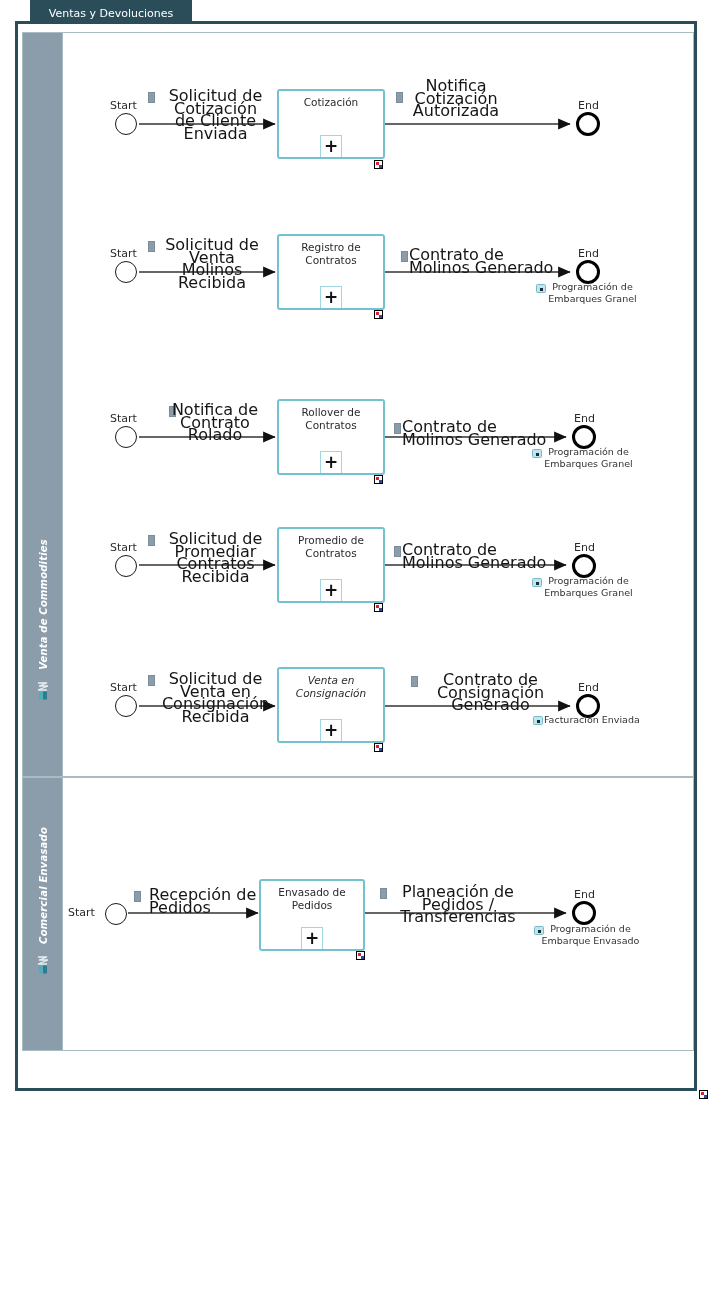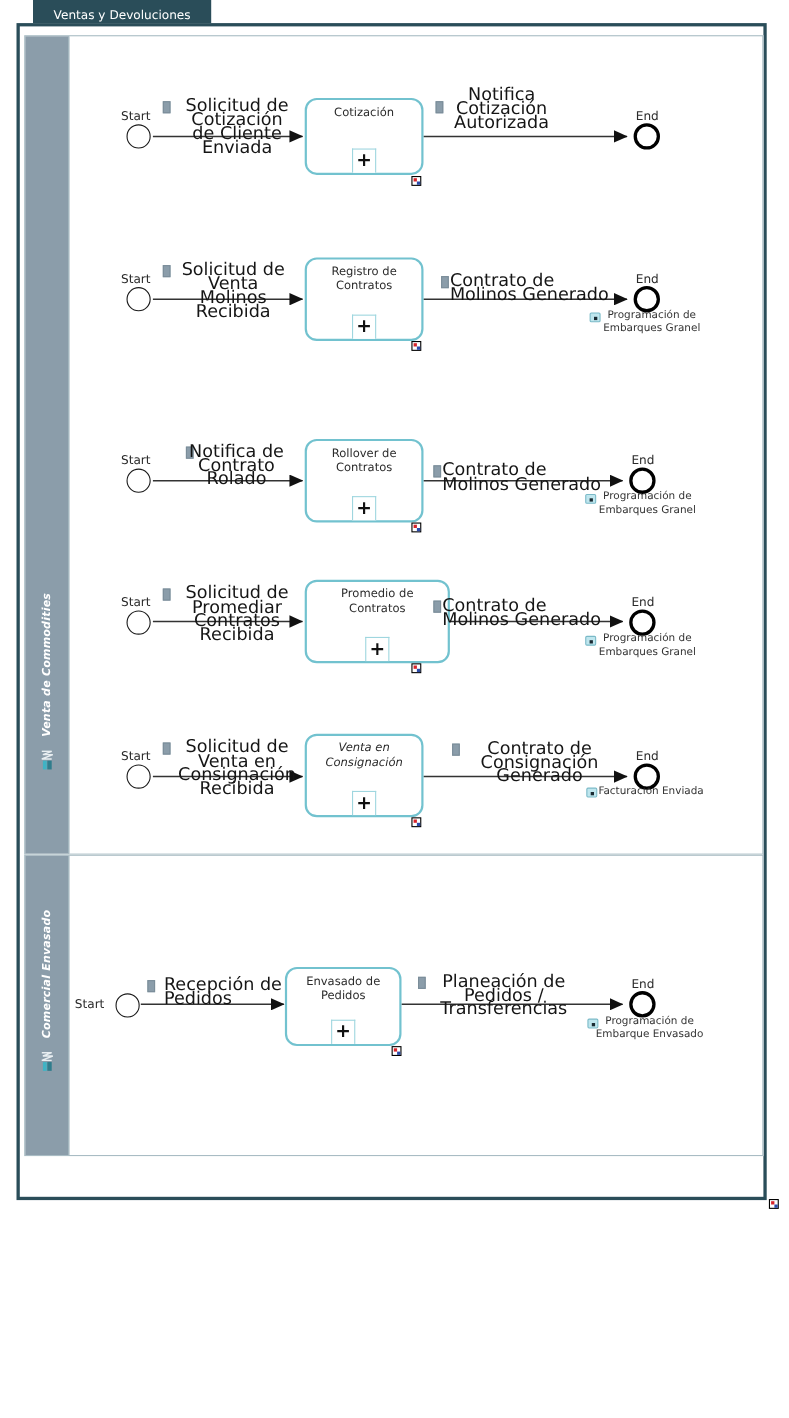--- a/index.html
+++ b/index.html
@@ -115,21 +115,21 @@
     color: #2b2b2b;
     white-space: nowrap;
   }
 
   
   .task {
     position: absolute;
     box-sizing: border-box;
     background: #ffffff;
     border: 2.5px solid #72c2cf;
-    border-radius: 11px;
+    border-radius: 3px;
   }
   .task-label {
     position: absolute;
     left: 4px; right: 4px; top: 5px;
     text-align: center;
     font-size: 10.5px;
     color: #2b2b2b;
     line-height: 13px;
   }
   .expand-marker {
@@ -355,21 +355,21 @@
   <div class="annot" style="left:521px; top:446px; width:135px;">Programación de
 Embarques Granel</div>
 
   <div class="event-label" style="left:110px; top:541px;">Start</div>
   <div class="event start" style="left:115px; top:555px; width:22px; height:22px;"></div>
 
   <div class="msg-icon" style="left:148px; top:535px;"></div>
   <div class="flow-label" style="left:153px; top:533px; width:125px;">Solicitud de Promediar
 Contratos Recibida</div>
 
-  <div class="task" style="left:277px; top:527px; width:132px; height:76px;">
+  <div class="task" style="left:277px; top:527px; width:108px; height:76px;">
     <div class="task-label">Promedio de
 Contratos</div>
     <div class="expand-marker">+</div>
   </div>
   <div class="marker-glyph" style="left:374px; top:603px;">
     <span class="d-red"></span>
       <span class="d-blue"></span>
   </div>
 
   <div class="msg-icon" style="left:394px; top:546px;"></div>

